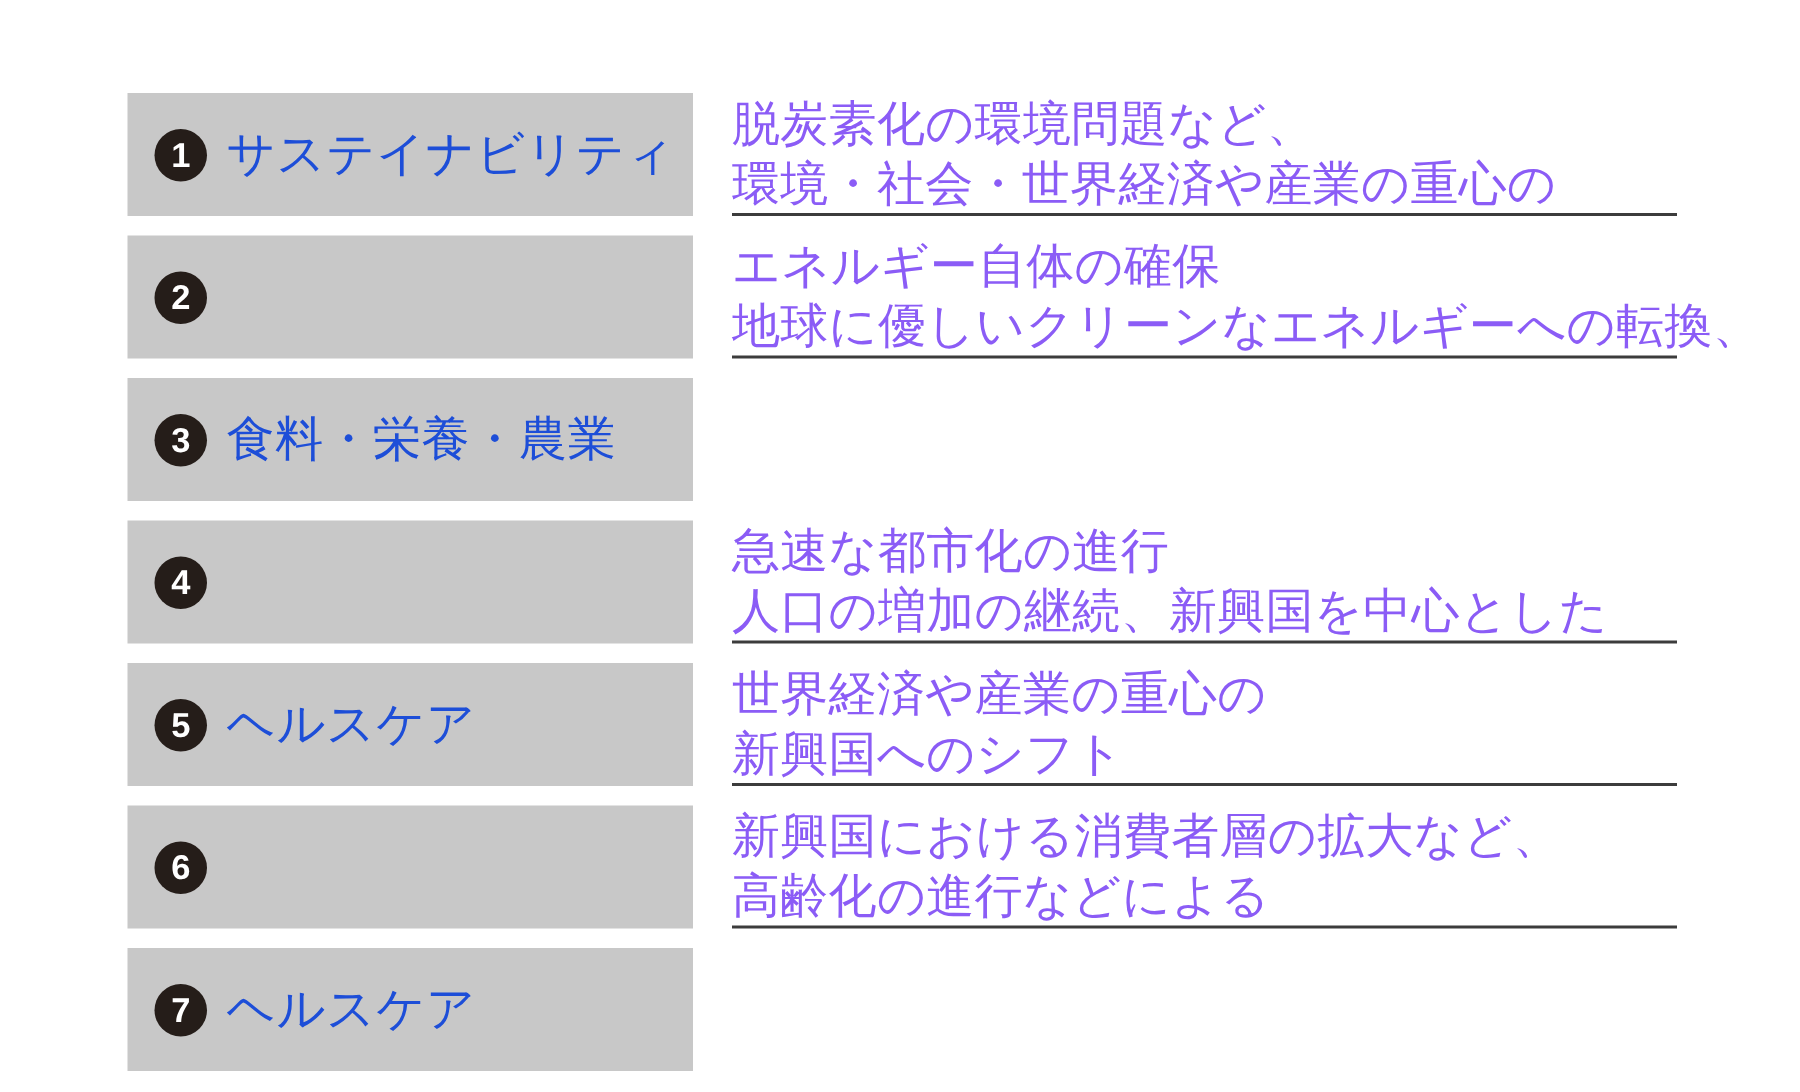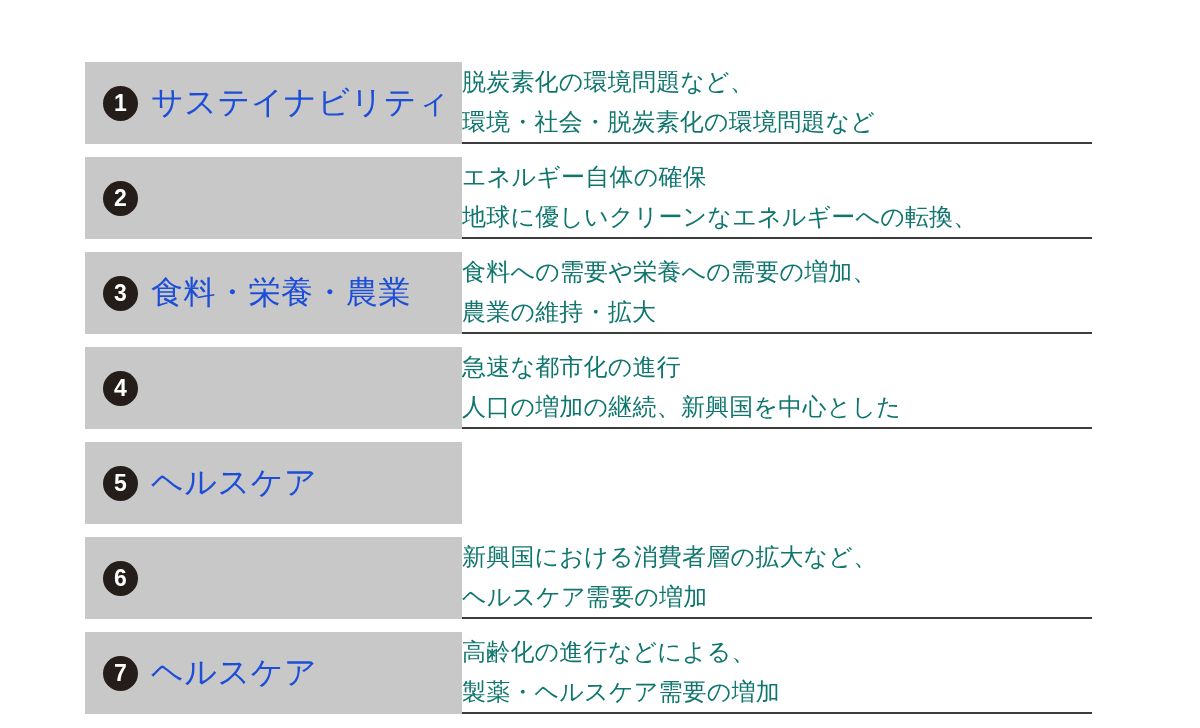--- a/index.html
+++ b/index.html
@@ -46,99 +46,96 @@
     margin-right: 13px;
   }
   .label-text {
     font-size: 32px;
     font-weight: normal;
     color: #1d4ed8;
     letter-spacing: 0.5px;
     white-space: nowrap;
   }
   .desc-block {
+    margin-left: 26px;
     width: 630px;
     box-sizing: border-box;
     border-bottom: 2px solid #3c3c3c;
-    font-size: 24px;
+    font-size: 32px;
     line-height: 40px;
-    color: #0f766e;
+    color: #8b5cf6;
     letter-spacing: 0.2px;
     white-space: nowrap;
   }
   .desc-line { display: block; }
 </style>
 </head>
 <body>
 
 <div class="table-wrap">
 
   <div class="trend-row">
     <div class="label-box">
       <div class="num-badge">1</div>
       <div class="label-text">サステイナビリティ</div>
     </div>
     <div class="desc-block">
       <span class="desc-line">脱炭素化の環境問題など、</span>
-      <span class="desc-line">環境・社会・脱炭素化の環境問題など</span>
+      <span class="desc-line">環境・社会・世界経済や産業の重心の</span>
     </div>
   </div>
 
   <div class="trend-row">
     <div class="label-box">
       <div class="num-badge">2</div>
     </div>
     <div class="desc-block">
       <span class="desc-line">エネルギー自体の確保</span>
       <span class="desc-line">地球に優しいクリーンなエネルギーへの転換、</span>
     </div>
   </div>
 
   <div class="trend-row">
     <div class="label-box">
       <div class="num-badge">3</div>
       <div class="label-text">食料・栄養・農業</div>
     </div>
-    <div class="desc-block">
-      <span class="desc-line">食料への需要や栄養への需要の増加、</span>
-      <span class="desc-line">農業の維持・拡大</span>
-    </div>
   </div>
 
   <div class="trend-row">
     <div class="label-box">
       <div class="num-badge">4</div>
     </div>
     <div class="desc-block">
       <span class="desc-line">急速な都市化の進行</span>
       <span class="desc-line">人口の増加の継続、新興国を中心とした</span>
     </div>
   </div>
 
   <div class="trend-row">
     <div class="label-box">
       <div class="num-badge">5</div>
       <div class="label-text">ヘルスケア</div>
     </div>
+    <div class="desc-block">
+      <span class="desc-line">世界経済や産業の重心の</span>
+      <span class="desc-line">新興国へのシフト</span>
+    </div>
   </div>
 
   <div class="trend-row">
     <div class="label-box">
       <div class="num-badge">6</div>
     </div>
     <div class="desc-block">
       <span class="desc-line">新興国における消費者層の拡大など、</span>
-      <span class="desc-line">ヘルスケア需要の増加</span>
+      <span class="desc-line">高齢化の進行などによる</span>
     </div>
   </div>
 
   <div class="trend-row">
     <div class="label-box">
       <div class="num-badge">7</div>
       <div class="label-text">ヘルスケア</div>
     </div>
-    <div class="desc-block">
-      <span class="desc-line">高齢化の進行などによる、</span>
-      <span class="desc-line">製薬・ヘルスケア需要の増加</span>
-    </div>
   </div>
 
 </div>
 
 </body></html>

